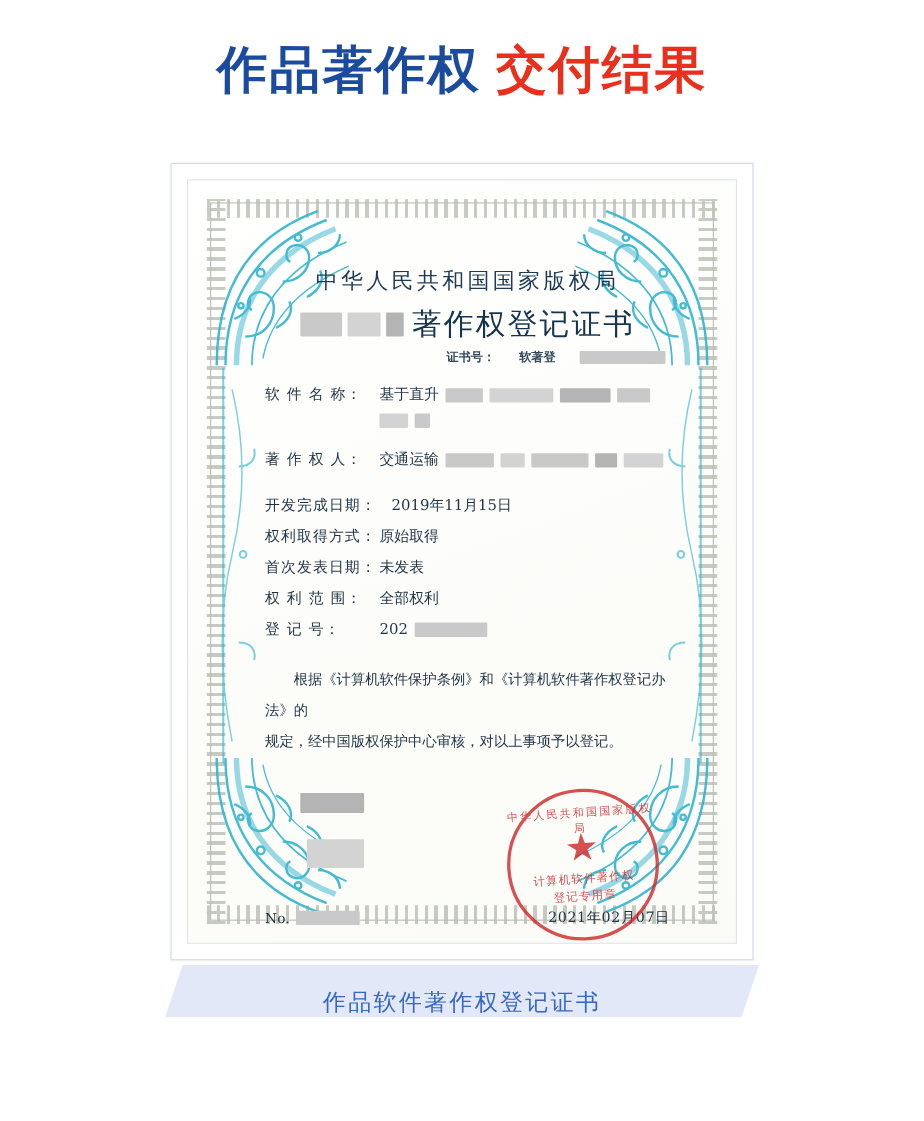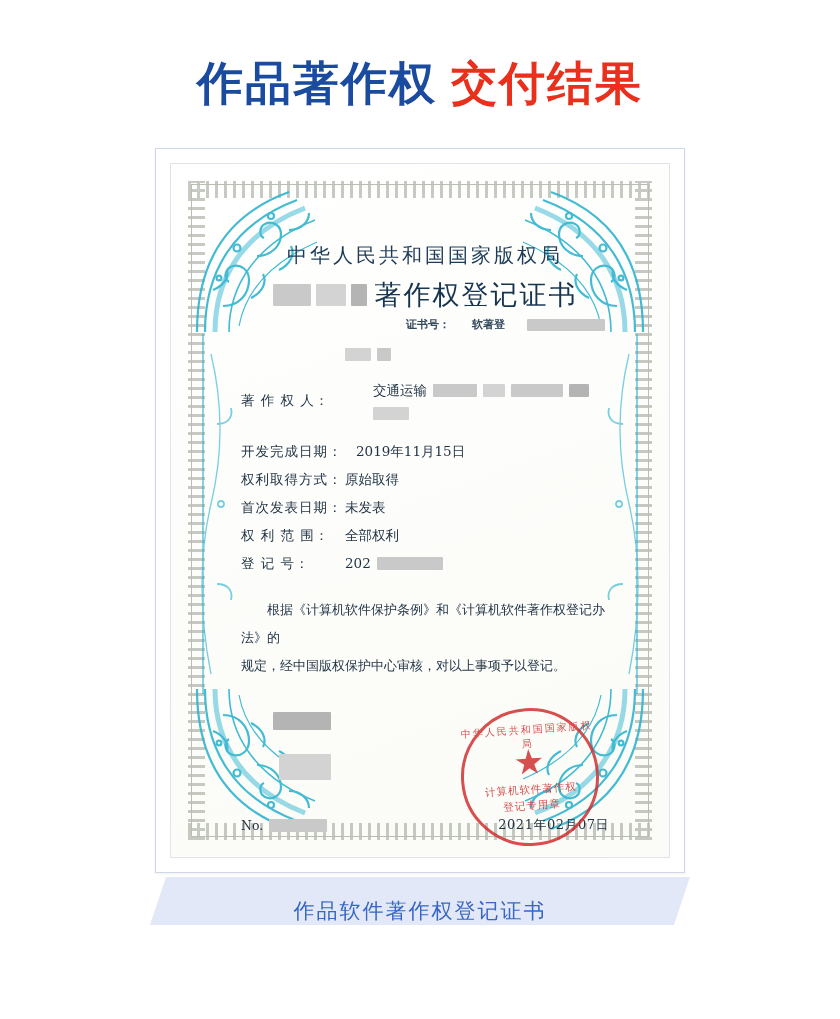--- a/index.html
+++ b/index.html
@@ -11,21 +11,21 @@
     height: 1019px;
     background: #ffffff;
     font-family: "DejaVu Sans", "Liberation Sans", sans-serif;
     overflow: hidden;
     position: relative;
   }
 
   
   .headline {
     text-align: center;
-    padding-top: 58px;
+    padding-top: 38px;
     font-size: 46px;
     font-weight: bold;
     letter-spacing: 2px;
     line-height: 1.1;
     white-space: nowrap;
   }
   .headline .part-a { color: #1a4b9e; }
   .headline .part-b { color: #e8301c; margin-left: 14px; }
 
   
@@ -373,29 +373,39 @@
         <span class="redact dark" style="width:16px;height:22px;margin-left:5px;margin-right:8px;"></span>
         <span>著作权登记证书</span>
       </div>
 
       <div class="cert-no">
         <span>证书号：</span>
         <span>软著登</span>
         <span class="redact" style="width:78px;height:12px;"></span>
       </div>
 
+      <div class="field tall">
+        <span class="label">软 件 名 称：</span>
+        <span class="value">
+          <span>基于直升</span>
+          <span class="redact" style="width:34px;height:13px;"></span>
+          <span class="redact soft" style="width:58px;height:13px;"></span>
+          <span class="redact dark" style="width:46px;height:13px;"></span>
+          <span class="redact" style="width:30px;height:13px;"></span>
+        </span>
+      </div>
       <div class="field">
         <span class="label"></span>
         <span class="value">
           <span class="redact soft" style="width:26px;height:13px;"></span>
           <span class="redact" style="width:14px;height:13px;"></span>
         </span>
       </div>
 
-      <div class="field" style="margin-top:18px;gap:28px;">
+      <div class="field" style="margin-top:18px;">
         <span class="label">著 作 权 人：</span>
         <span class="value">
           <span>交通运输</span>
           <span class="redact" style="width:44px;height:13px;"></span>
           <span class="redact soft" style="width:22px;height:13px;"></span>
           <span class="redact" style="width:52px;height:13px;"></span>
           <span class="redact dark" style="width:20px;height:13px;"></span>
           <span class="redact soft" style="width:36px;height:13px;"></span>
         </span>
       </div>

